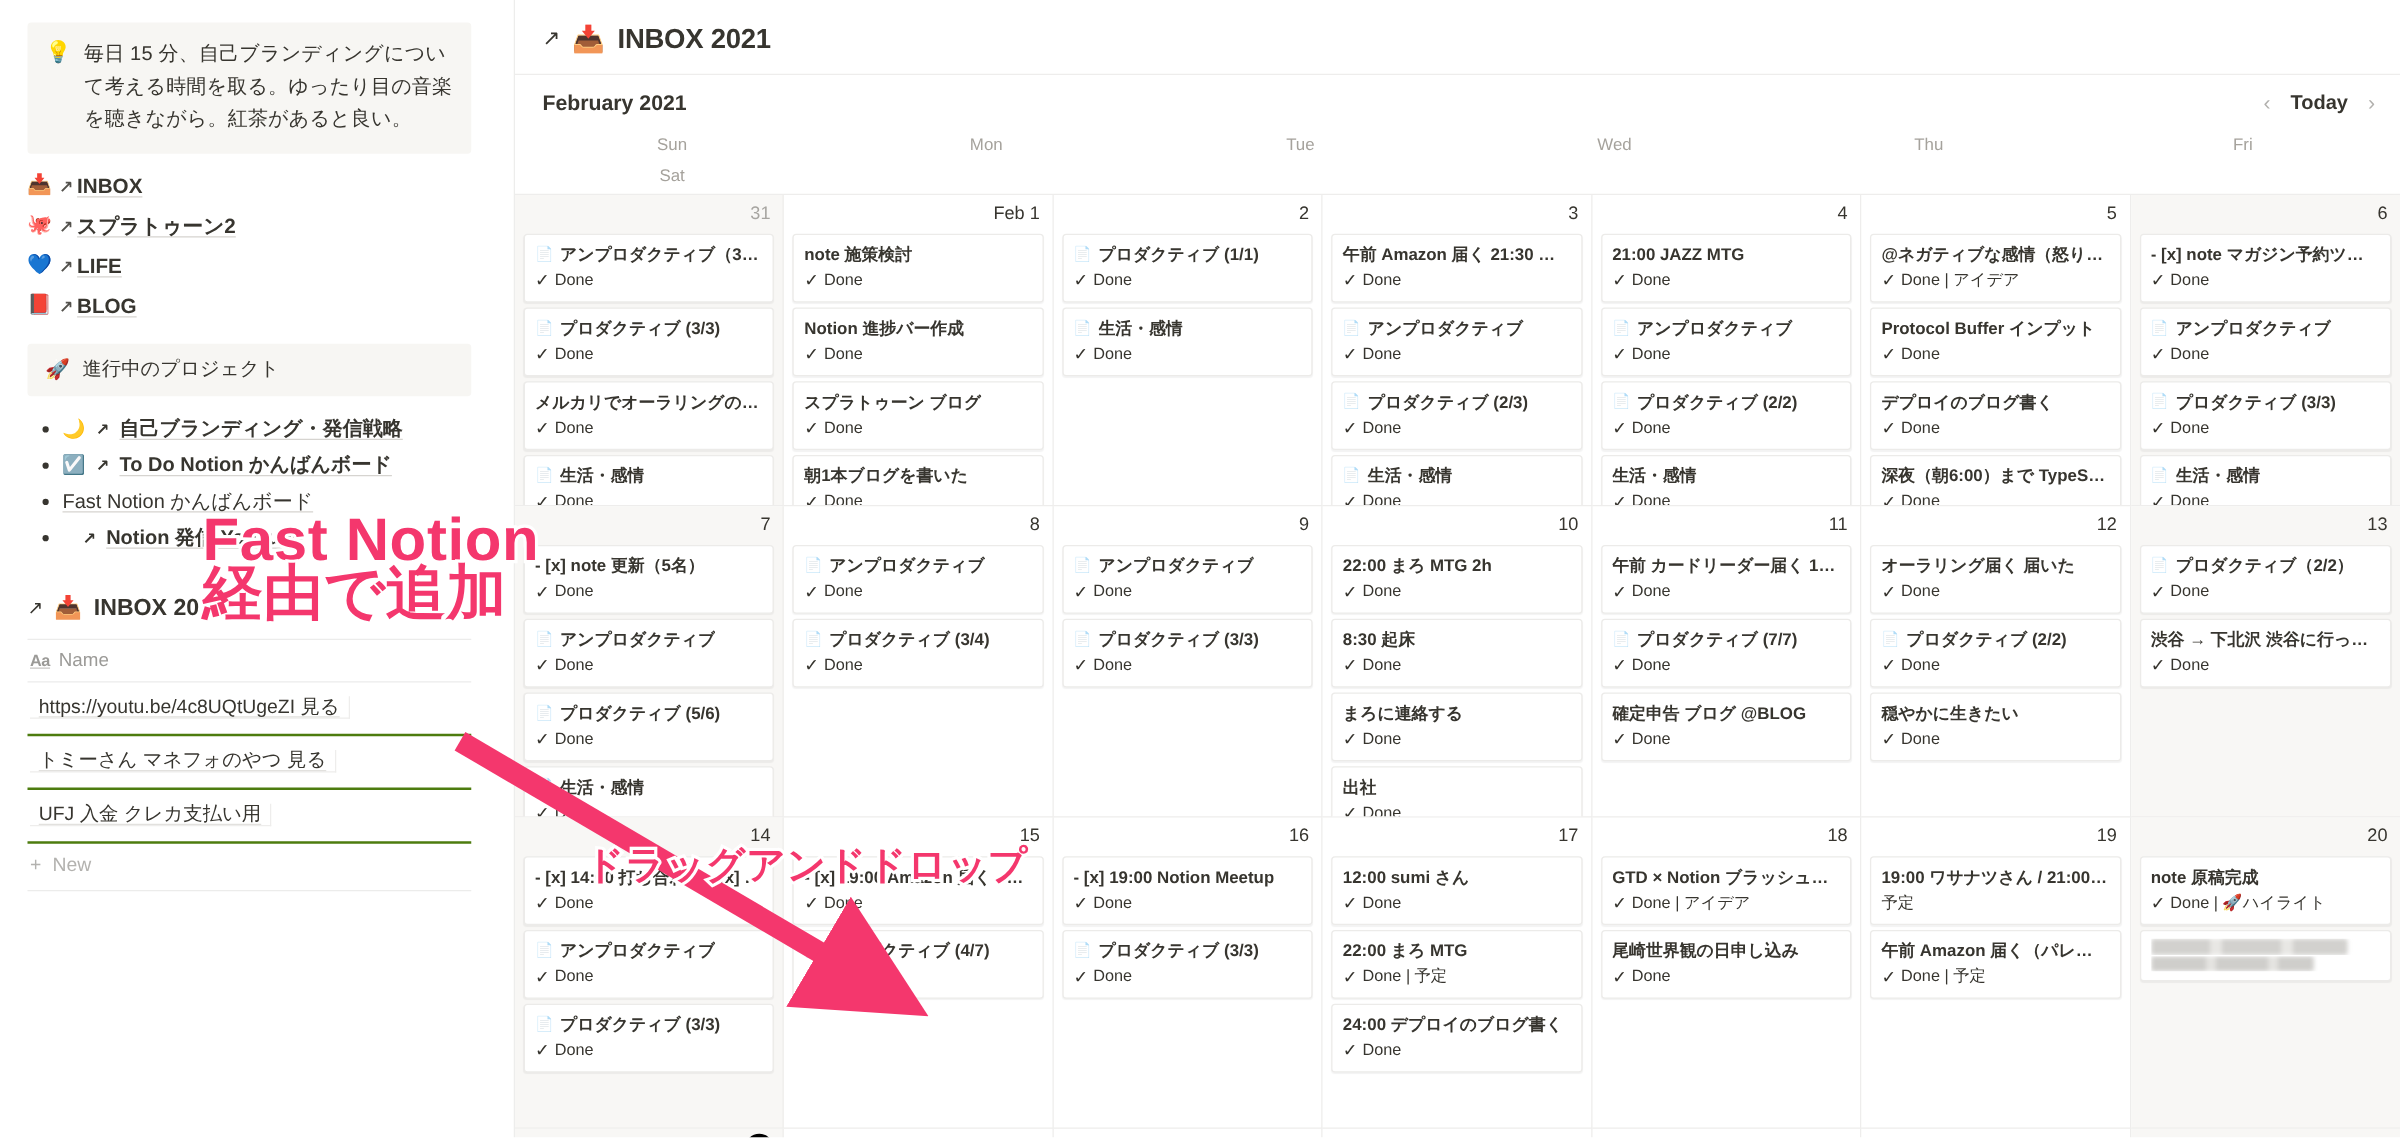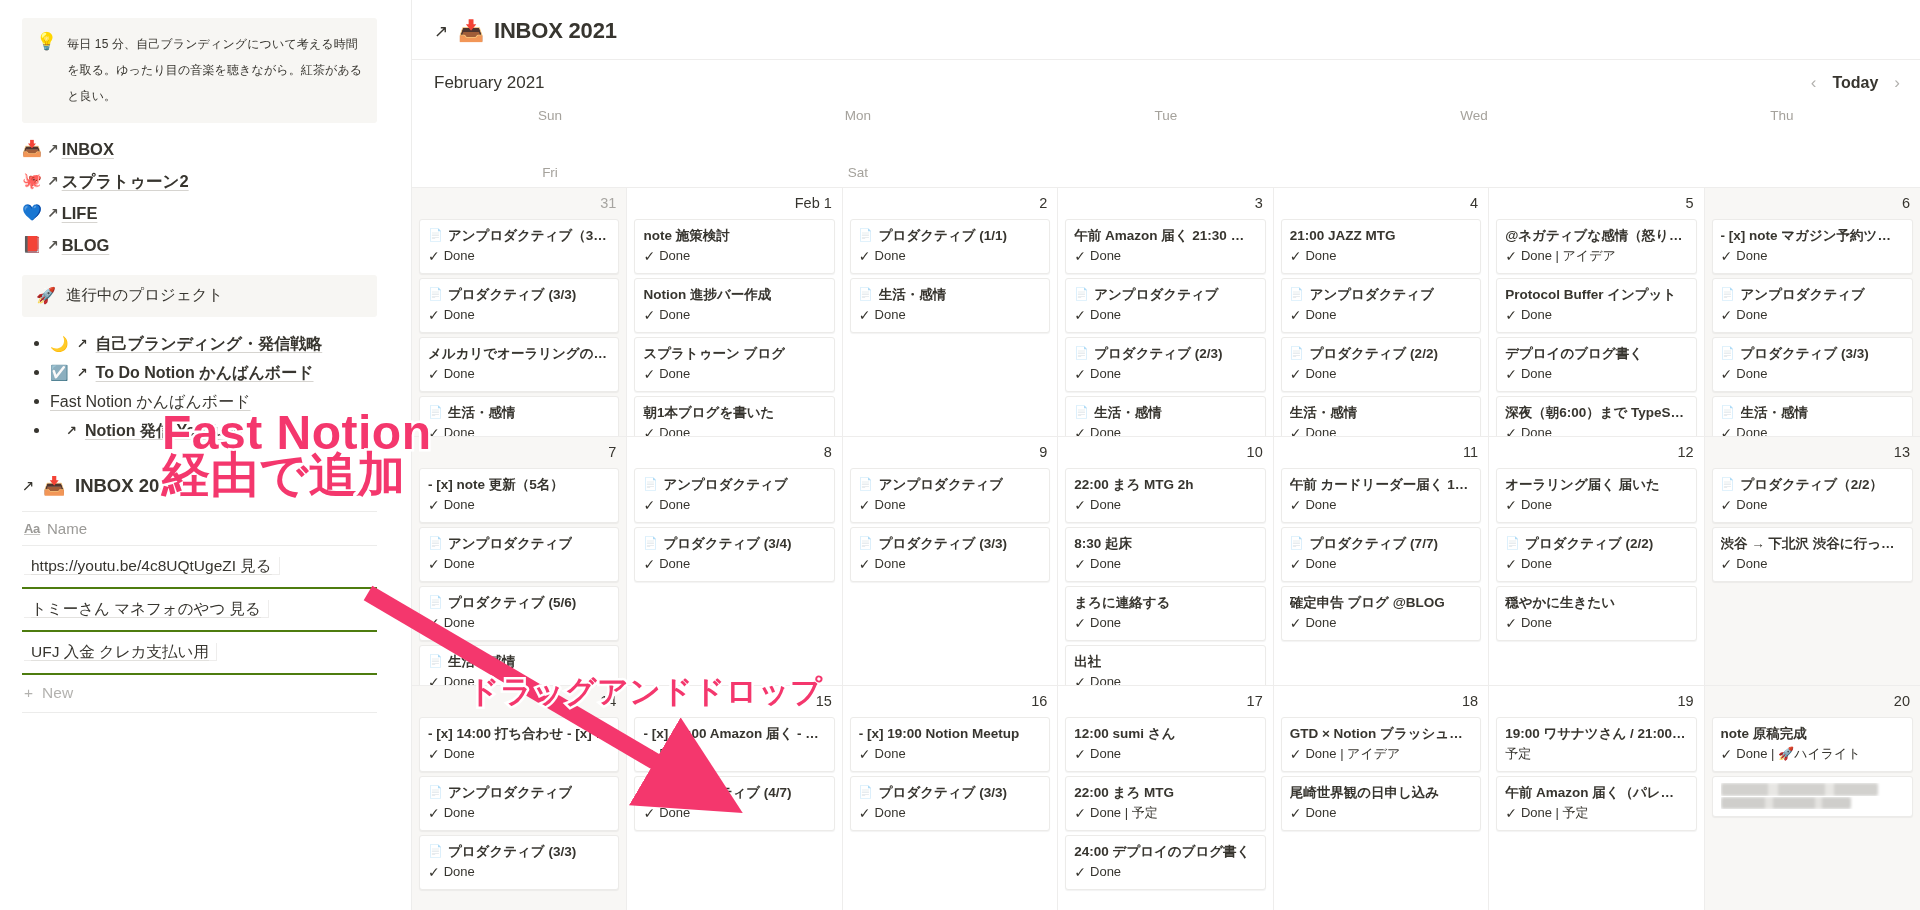--- a/index.html
+++ b/index.html
@@ -26,21 +26,21 @@
     margin: 18px 34px 0 22px;
     background: #f7f6f3;
     border-radius: 3px;
     padding: 13px 14px 14px 14px;
     display: flex;
     gap: 10px;
     align-items: flex-start;
   }
   .callout-emoji { font-size: 17px; line-height: 22px; flex: 0 0 auto; }
   .callout-text {
-    font-size: 12px; line-height: 26px; color: #37352f;
+    font-size: 16px; line-height: 26px; color: #37352f;
     letter-spacing: 0.01em;
   }
   .link-row {
     display: flex; align-items: center; gap: 3px;
     padding: 3px 0 3px 22px;
     font-size: 16.5px;
     line-height: 26px;
     font-weight: 700;
   }
   .link-row .emoji { font-size: 16px; margin-right: 2px; }
@@ -120,29 +120,28 @@
   }
   .main-title .arrow { font-size: 17px; font-weight: 400; color:#37352f; }
   .main-title .emoji { font-size: 21px; }
   .cal-toolbar {
     margin-top: 15px;
     border-top: 1px solid #eeedec;
     height: 46px;
     display: flex; align-items: center;
     padding: 0 18px 0 22px;
   }
-  .cal-month { font-size: 17px; font-weight: 400; text-align: center; }
+  .cal-month { font-size: 17px; font-weight: 700; text-align: center; }
   .cal-nav { margin-left: auto; display: flex; align-items: center; gap: 14px; }
   .cal-nav .chev { color: #b2b1ae; font-size: 17px; padding: 0 2px; }
   .cal-today { font-size: 16px; font-weight: 600; color:#37352f; }
 
   .weekdays {
-    display: grid; grid-template-columns: repeat(5, 1fr);
+    display: grid; grid-template-columns: repeat(6, 1fr);
     border-bottom: 1px solid #eeedec;
-    gap: 32px;
   }
   .weekday {
     text-align: center; color: #a5a29c;
     font-size: 13.5px; padding: 3px 0 7px 0;
   }
   .grid {
     display: grid; grid-template-columns: repeat(7, 1fr);
     grid-auto-rows: 249px;
   }
   .cell {

